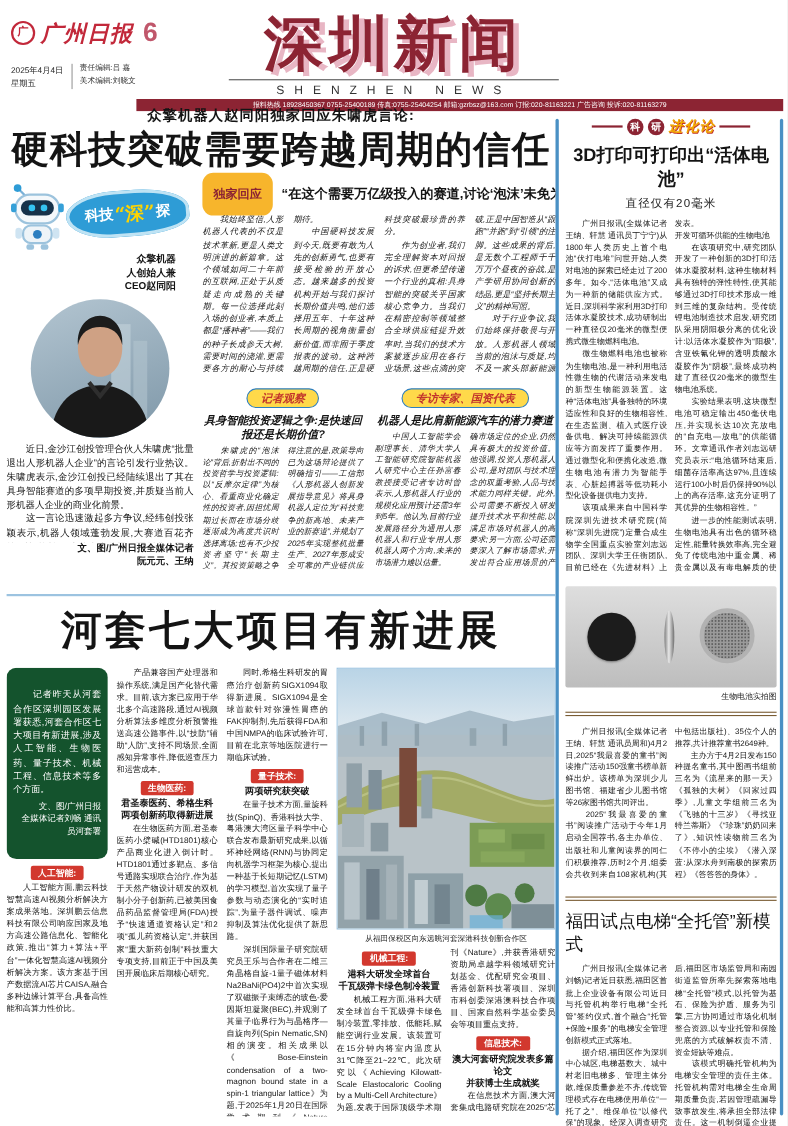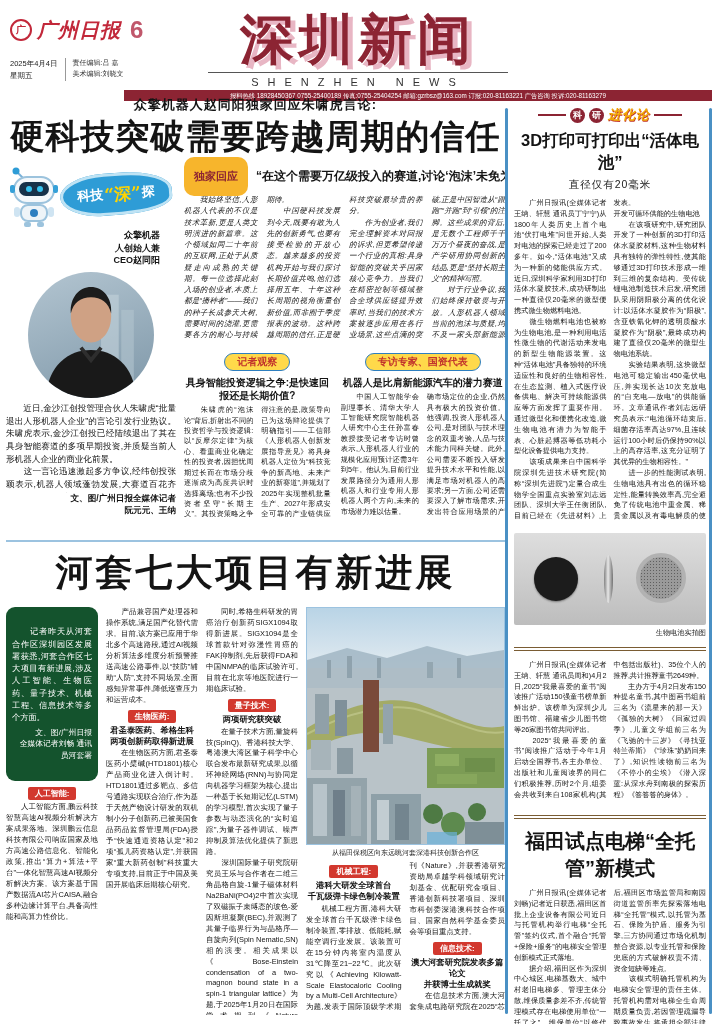--- a/index.html
+++ b/index.html
@@ -42,21 +42,21 @@
             background:linear-gradient(160deg,#b3c5d1,#7e97a8);}
   .lead-paras{flex:1;font-size:8.6px;line-height:1.5;text-align:justify;overflow:hidden;white-space:pre-line;}
   .lead-byline{text-align:right;font-size:8.6px;font-weight:bold;white-space:pre-line;flex:none;}
   .lead-right{flex:1;display:flex;flex-direction:column;min-width:0;}
   .quote-row{display:flex;align-items:center;gap:8px;height:22px;flex:none;}
   .ex-badge{background:#f7b52c;color:#8c2433;font-weight:bold;font-size:11px;padding:12px 10px;border-radius:10px;flex:none;}
   .quote{font-weight:bold;font-size:12px;white-space:nowrap;overflow:hidden;}
   .ex-cols{margin-top:7px;height:150px;column-count:4;column-gap:9px;font-size:7.5px;font-style:italic;
            line-height:1.5;text-align:justify;overflow:hidden;white-space:pre-line;}
   .sub-row{display:flex;gap:10px;margin-top:9px;flex:1;min-height:0;}
-  .subsec{flex:1;display:flex;flex-direction:column;min-width:0;}
+  .subsec{flex:1;display:flex;flex-direction:column;min-width:0;font-style:italic;}
   .subsec.wide{flex:1.12;}
   .pill{align-self:center;background:#ffd94a;border:1.5px solid #2e7fc0;color:#c2342c;font-weight:bold;
         font-size:10px;padding:1px 12px;border-radius:10px;flex:none;}
   .subhead{text-align:center;font-weight:bold;font-size:10px;margin:5px 0 3px;line-height:1.3;flex:none;}
   .subcols{flex:1;column-count:2;column-gap:8px;font-size:7.2px;line-height:1.45;text-align:justify;
            overflow:hidden;white-space:pre-line;}
   
   #hetao{position:absolute;left:6px;top:548px;width:499px;height:468px;}
   .hetao-head{font-family:"DejaVu Serif","Liberation Serif",serif;font-weight:900;font-size:37px;
               text-align:center;letter-spacing:3px;}
@@ -90,21 +90,21 @@
          box-shadow:0 1px 2px rgba(0,0,0,.4);}
   .disc2{position:absolute;left:90px;top:22px;width:9px;height:48px;border-radius:50%;
          background:linear-gradient(90deg,#808080,#e8e8e8 45%,#6f6f6f);}
   .disc3{position:absolute;right:20px;top:20px;width:50px;height:50px;border-radius:50%;
          border:4px solid #b2b2b2;box-sizing:border-box;
          background:radial-gradient(#5f5f5f 30%,#9a9a9a 32%);background-size:3px 3px;}
   .bat-cap{text-align:right;font-size:7.2px;margin-top:3px;color:#222;}
   .divider{border-top:1px solid #7a5c33;border-bottom:1px solid #7a5c33;height:2px;margin:9px 0;}
   .books-head{font-size:15px;font-weight:900;text-align:center;line-height:1.35;white-space:pre-line;}
   .books-body{margin-top:5px;height:146px;}
-  .elev-head{font-size:20px;font-weight:700;text-align:center;margin-top:2px;}
+  .elev-head{font-size:16px;font-weight:400;margin-top:2px;}
   .elev-body{margin-top:6px;height:152px;}
 </style>
 </head>
 <body>
 
 <div id="page">
 
   <div class="brand">
     <span class="mark">广</span>
     <span class="pname">广州日报</span>

